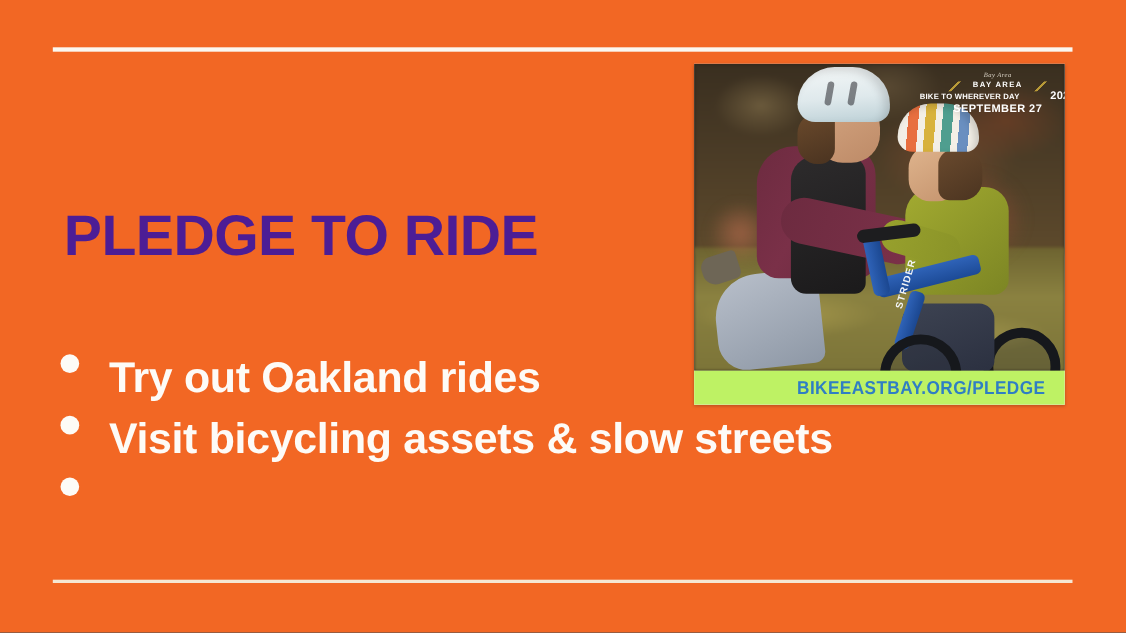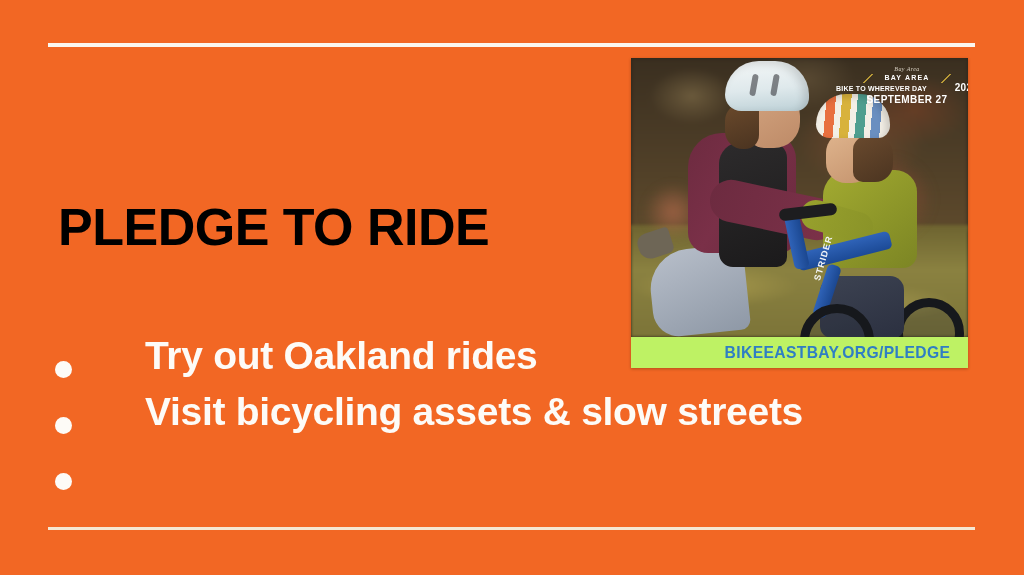--- a/index.html
+++ b/index.html
@@ -24,44 +24,43 @@
     left: 48px;
     width: 927px;
   }
   .rule--top { top: 43px; }
   .rule--bottom { top: 527px; background: #F5E7D3; height: 3px; }
 
   
   .headline {
     position: absolute;
     left: 58px;
-    top: 200px;
+    top: 188px;
     font-size: 52px;
     font-weight: bold;
-    color: #000000;
+    color: #4c1d95;
     letter-spacing: -0.5px;
     line-height: 1.05;
     white-space: nowrap;
   }
 
   
   .bullets {
     position: absolute;
     left: 55px;
     top: 322px;
     list-style: none;
     margin: 0;
     padding: 0;
   }
   .bullets li {
     display: flex;
-    align-items: flex-end;
+    align-items: flex-start;
     height: 56px;
     color: #FDFBF7;
-    gap: 46px;
   }
   .bullet-dot {
     width: 17px;
     height: 17px;
     border-radius: 50%;
     background: #FDFBF7;
     flex: 0 0 auto;
     margin-right: 27px;
   }
   .bullet-text {

